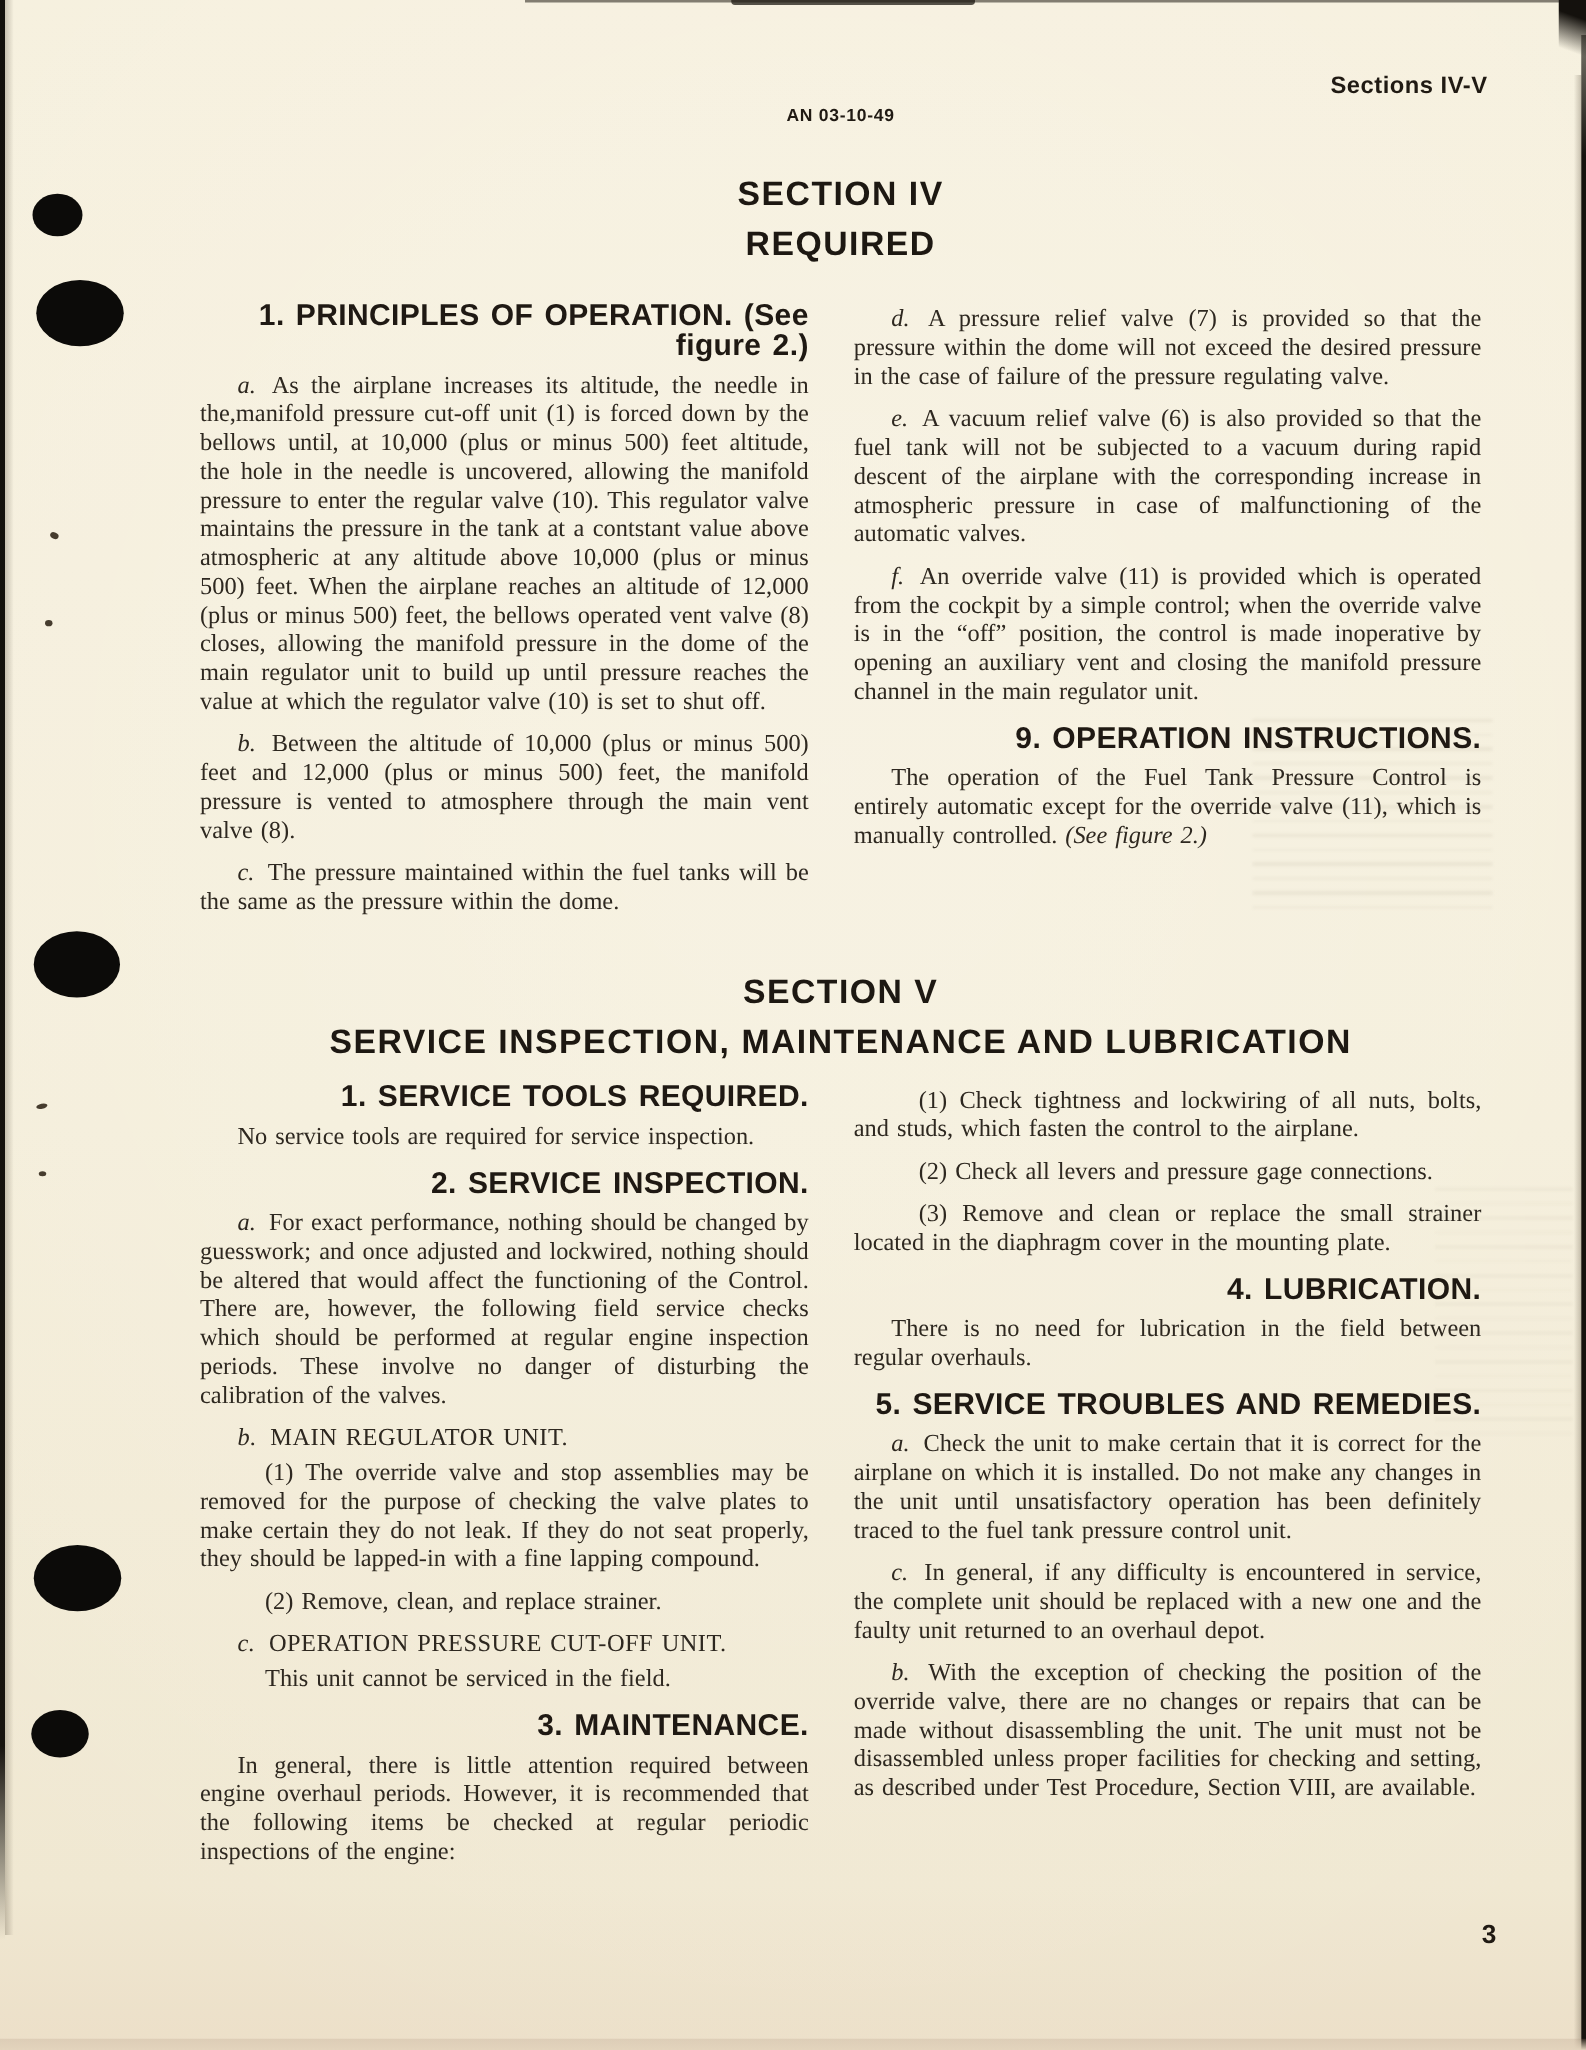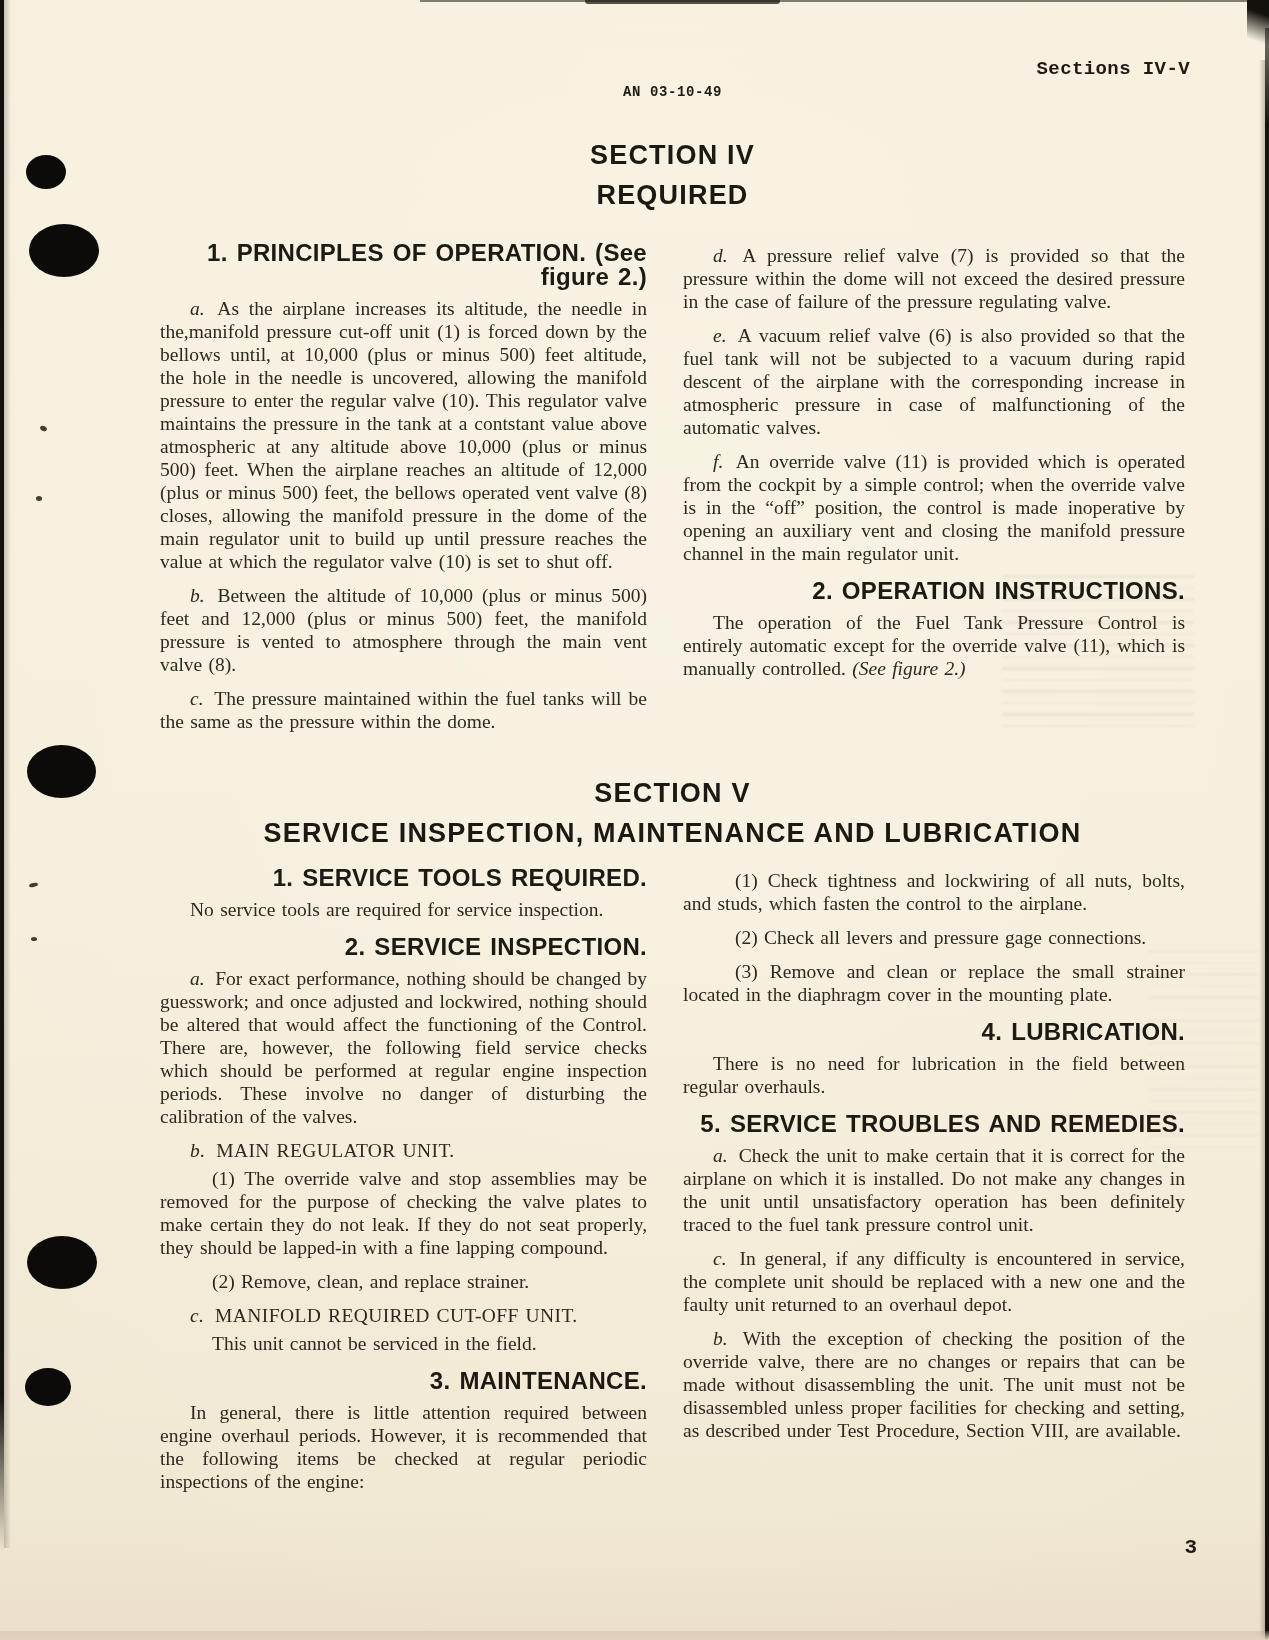--- a/index.html
+++ b/index.html
@@ -28,21 +28,21 @@
   .speck{position:absolute;background:#463c2e;border-radius:50%;}
   .ghost{
     position:absolute;pointer-events:none;opacity:0.55;filter:blur(1.2px);
     background:repeating-linear-gradient(180deg,
       rgba(125,112,88,0.16) 0px, rgba(125,112,88,0.16) 3px,
       rgba(0,0,0,0) 3px, rgba(0,0,0,0) 12px,
       rgba(125,112,88,0.10) 12px, rgba(125,112,88,0.10) 14px,
       rgba(0,0,0,0) 14px, rgba(0,0,0,0) 23px);
   }
   
-  .sans{font-family:Liberation Mono, monospace;font-weight:700;color:#201a13;}
+  .sans{font-family:Liberation Sans, sans-serif;font-weight:700;color:#201a13;}
   .header-right{position:absolute;top:58px;right:79px;font-size:19px;letter-spacing:0.4px;}
   .doc-number{position:absolute;top:84px;left:160px;width:1025px;text-align:center;font-size:14px;letter-spacing:0.6px;}
   .page-number{position:absolute;top:1536px;right:72px;font-size:21px;}
   .section{position:absolute;left:160px;width:1025px;}
   #sec4{top:140px;}
   #sec5{top:778px;}
   .sec-title,.sec-subtitle{text-align:center;font-family:"Liberation Sans","DejaVu Sans",sans-serif;font-weight:700;color:#1d1812;font-size:27px;letter-spacing:1.2px;margin:0;}
   .sec-subtitle{margin-top:9px;}
   .cols{display:flex;gap:36px;margin-top:30px;}
   #sec5 .cols{margin-top:17px;}
@@ -98,39 +98,39 @@
       <div class="col col-l">
           <h3 class="bh"><span>1. PRINCIPLES OF OPERATION.  (See figure 2.)</span></h3>
           <p class="body ind1"><span class="it lead">a.</span><span> As the airplane increases its altitude, the needle in the,manifold pressure cut-off unit (1) is forced down by the bellows until, at 10,000 (plus or minus 500) feet altitude, the hole in the needle is uncovered, allowing the manifold pressure to enter the regular valve (10). This regulator valve maintains the pressure in the tank at a contstant value above atmospheric at any altitude above 10,000 (plus or minus 500) feet. When the airplane reaches an altitude of 12,000 (plus or minus 500) feet, the bellows operated vent valve (8) closes, allowing the manifold pressure in the dome of the main regulator unit to build up until pressure reaches the value at which the regulator valve (10) is set to shut off.</span></p>
           <p class="body ind1"><span class="it lead">b.</span><span> Between the altitude of 10,000 (plus or minus 500) feet and 12,000 (plus or minus 500) feet, the manifold pressure is vented to atmosphere through the main vent valve (8).</span></p>
           <p class="body ind1"><span class="it lead">c.</span><span> The pressure maintained within the fuel tanks will be the same as the pressure within the dome.</span></p>
         </div>
       <div class="col col-r">
           <p class="body ind1"><span class="it lead">d.</span><span> A pressure relief valve (7) is provided so that the pressure within the dome will not exceed the desired pressure in the case of failure of the pressure regulating valve.</span></p>
           <p class="body ind1"><span class="it lead">e.</span><span> A vacuum relief valve (6) is also provided so that the fuel tank will not be subjected to a vacuum during rapid descent of the airplane with the corresponding increase in atmospheric pressure in case of malfunctioning of the automatic valves.</span></p>
           <p class="body ind1"><span class="it lead">f.</span><span> An override valve (11) is provided which is operated from the cockpit by a simple control; when the override valve is in the “off” position, the control is made inoperative by opening an auxiliary vent and closing the manifold pressure channel in the main regulator unit.</span></p>
-          <h3 class="bh"><span>2. OPERATION INSTRUCTIONS.</span></h3>
+          <h3 class="bh"><span>9. OPERATION INSTRUCTIONS.</span></h3>
           <p class="body ind1"><span>The operation of the Fuel Tank Pressure Control is entirely automatic except for the override valve (11), which is manually controlled.  </span><span class="it">(See figure 2.)</span></p>
         </div>
     </div>
   </div>
 
   <div class="section" id="sec5">
     <h1 class="sec-title">SECTION V</h1>
     <h2 class="sec-subtitle">SERVICE INSPECTION, MAINTENANCE AND LUBRICATION</h2>
     <div class="cols">
       <div class="col col-l">
           <h3 class="bh"><span>1. SERVICE TOOLS REQUIRED.</span></h3>
           <p class="body ind1"><span>No service tools are required for service inspection.</span></p>
           <h3 class="bh"><span>2. SERVICE INSPECTION.</span></h3>
           <p class="body ind1"><span class="it lead">a.</span><span> For exact performance, nothing should be changed by guesswork; and once adjusted and lockwired, nothing should be altered that would affect the functioning of the Control.  There are, however, the following field service checks which should be performed at regular engine inspection periods.  These involve no danger of disturbing the calibration of the valves.</span></p>
           <p class="body sub ind1"><span class="it lead">b.</span><span> MAIN REGULATOR UNIT.</span></p>
           <p class="body ind2"><span>(1)  The override valve and stop assemblies may be removed for the purpose of checking the valve plates to make certain they do not leak.  If they do not seat properly, they should be lapped-in with a fine lapping compound.</span></p>
           <p class="body ind2"><span>(2)  Remove, clean, and replace strainer.</span></p>
-          <p class="body sub ind1"><span class="it lead">c.</span><span> MANIFOLD REQUIRED CUT-OFF UNIT.</span></p>
+          <p class="body sub ind1"><span class="it lead">c.</span><span> OPERATION PRESSURE CUT-OFF UNIT.</span></p>
           <p class="body ind3"><span>This unit cannot be serviced in the field.</span></p>
           <h3 class="bh"><span>3. MAINTENANCE.</span></h3>
           <p class="body ind1"><span>In general, there is little attention required between engine overhaul periods.  However, it is recommended that the following items be checked at regular periodic inspections of the engine:</span></p>
         </div>
       <div class="col col-r">
           <p class="body ind2"><span>(1)  Check tightness and lockwiring of all nuts, bolts, and studs, which fasten the control to the airplane.</span></p>
           <p class="body ind2"><span>(2)  Check all levers and pressure gage connections.</span></p>
           <p class="body ind2"><span>(3)  Remove and clean or replace the small strainer located in the diaphragm cover in the mounting plate.</span></p>
           <h3 class="bh"><span>4. LUBRICATION.</span></h3>
           <p class="body ind1"><span>There is no need for lubrication in the field between regular overhauls.</span></p>

